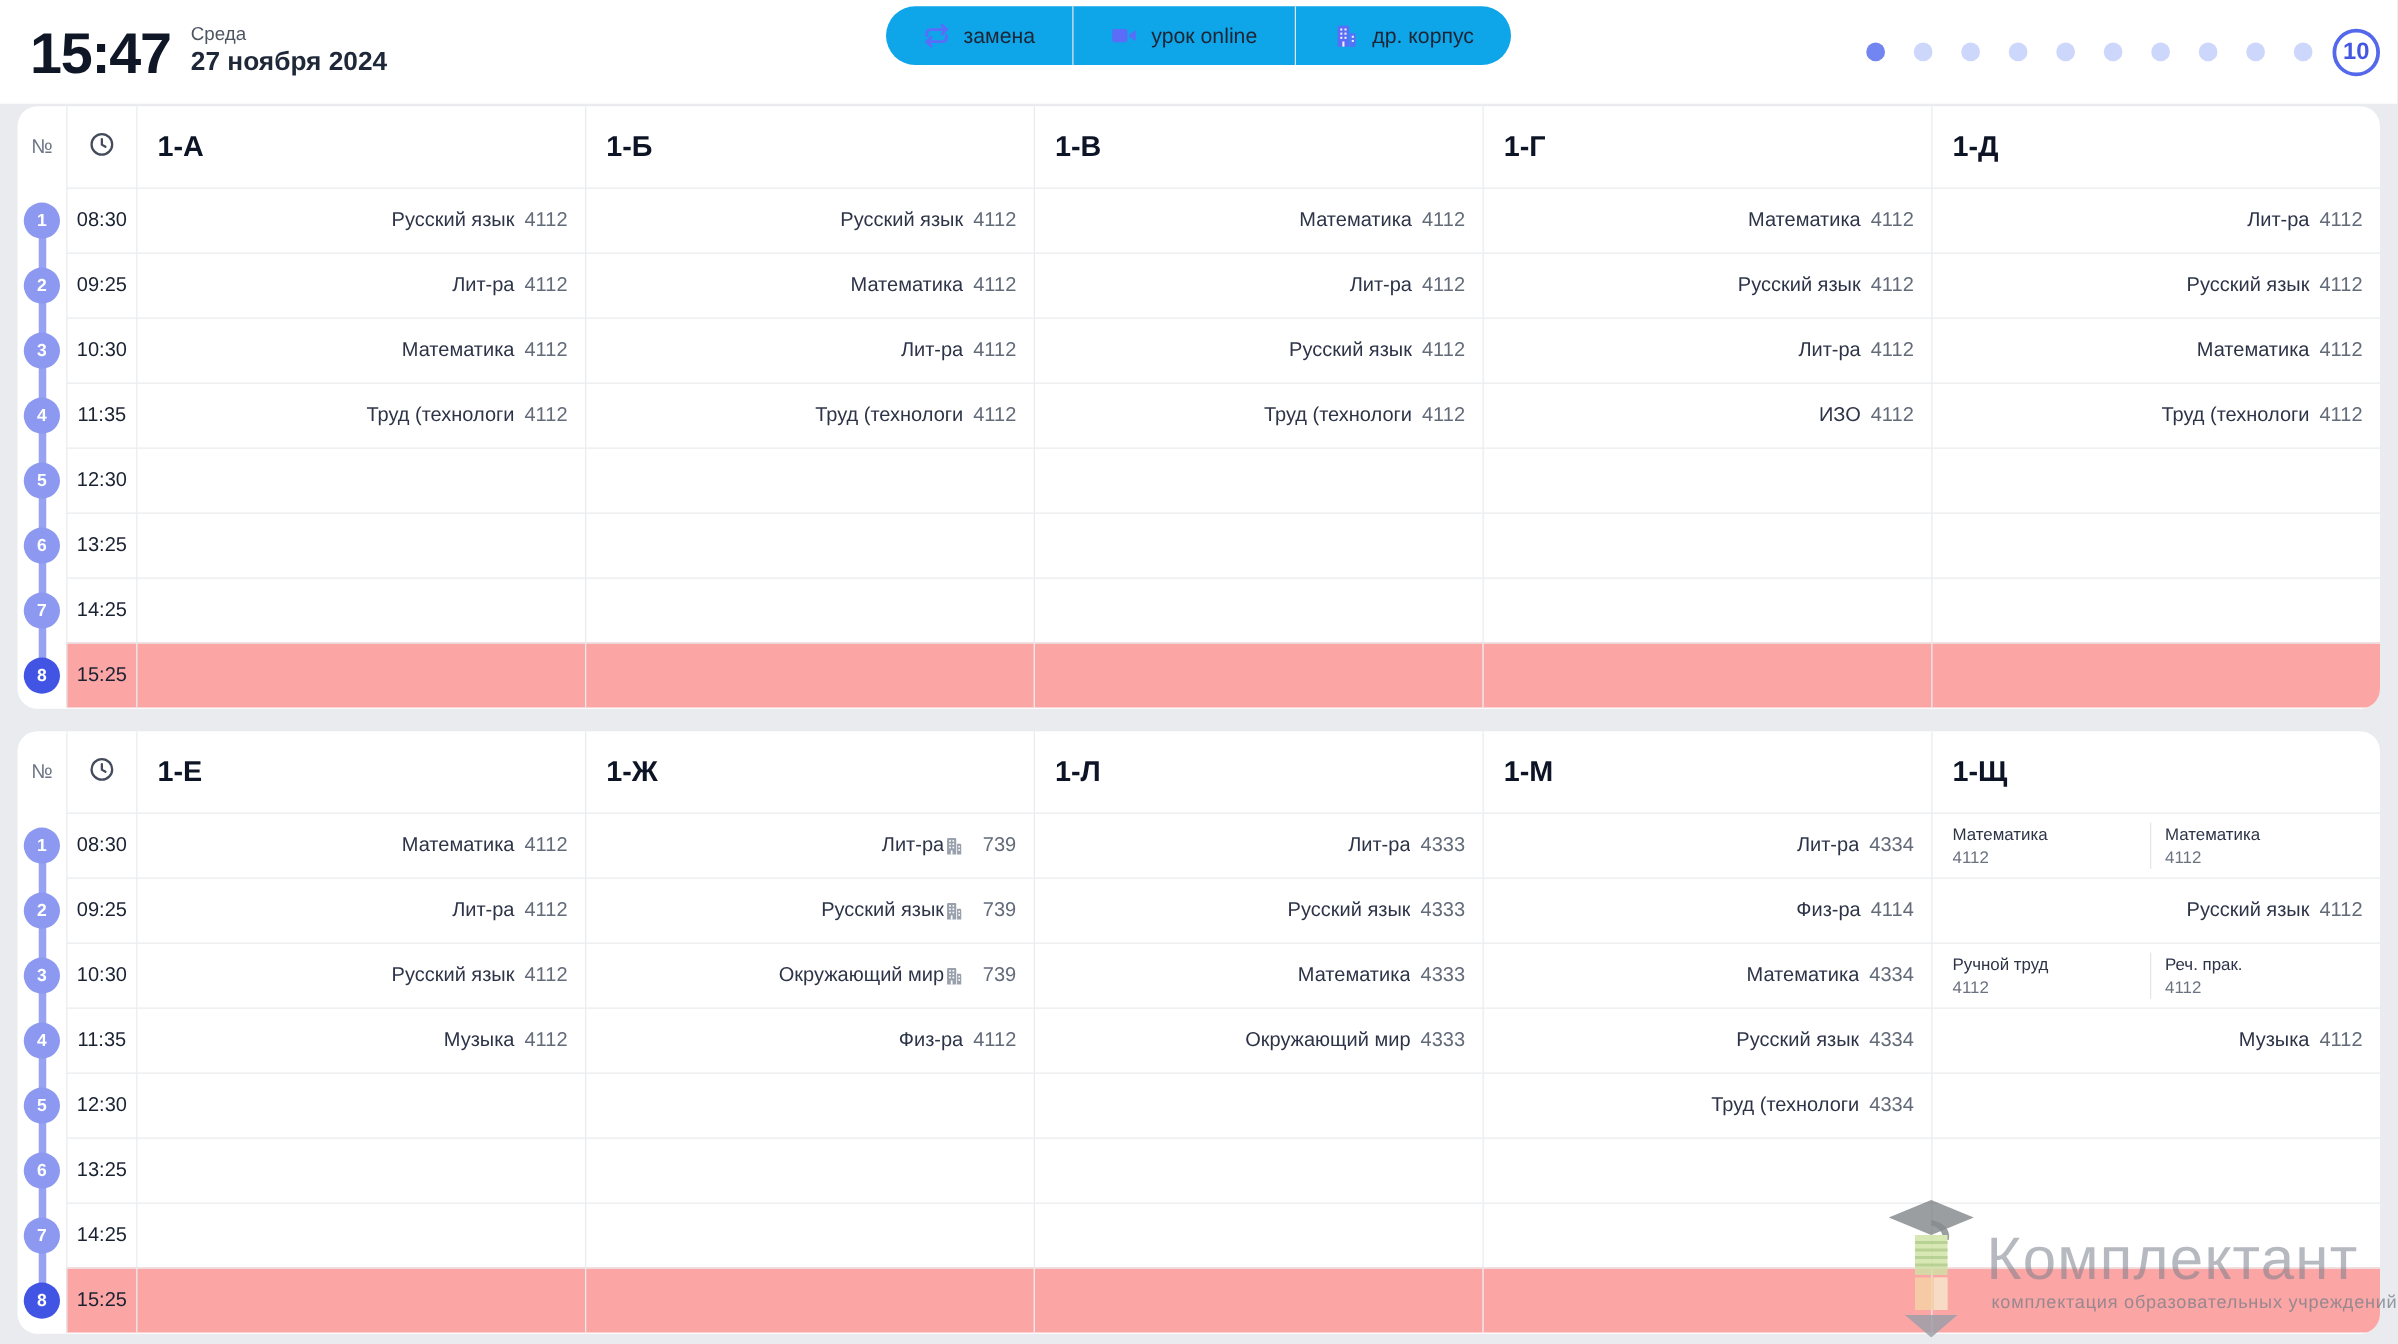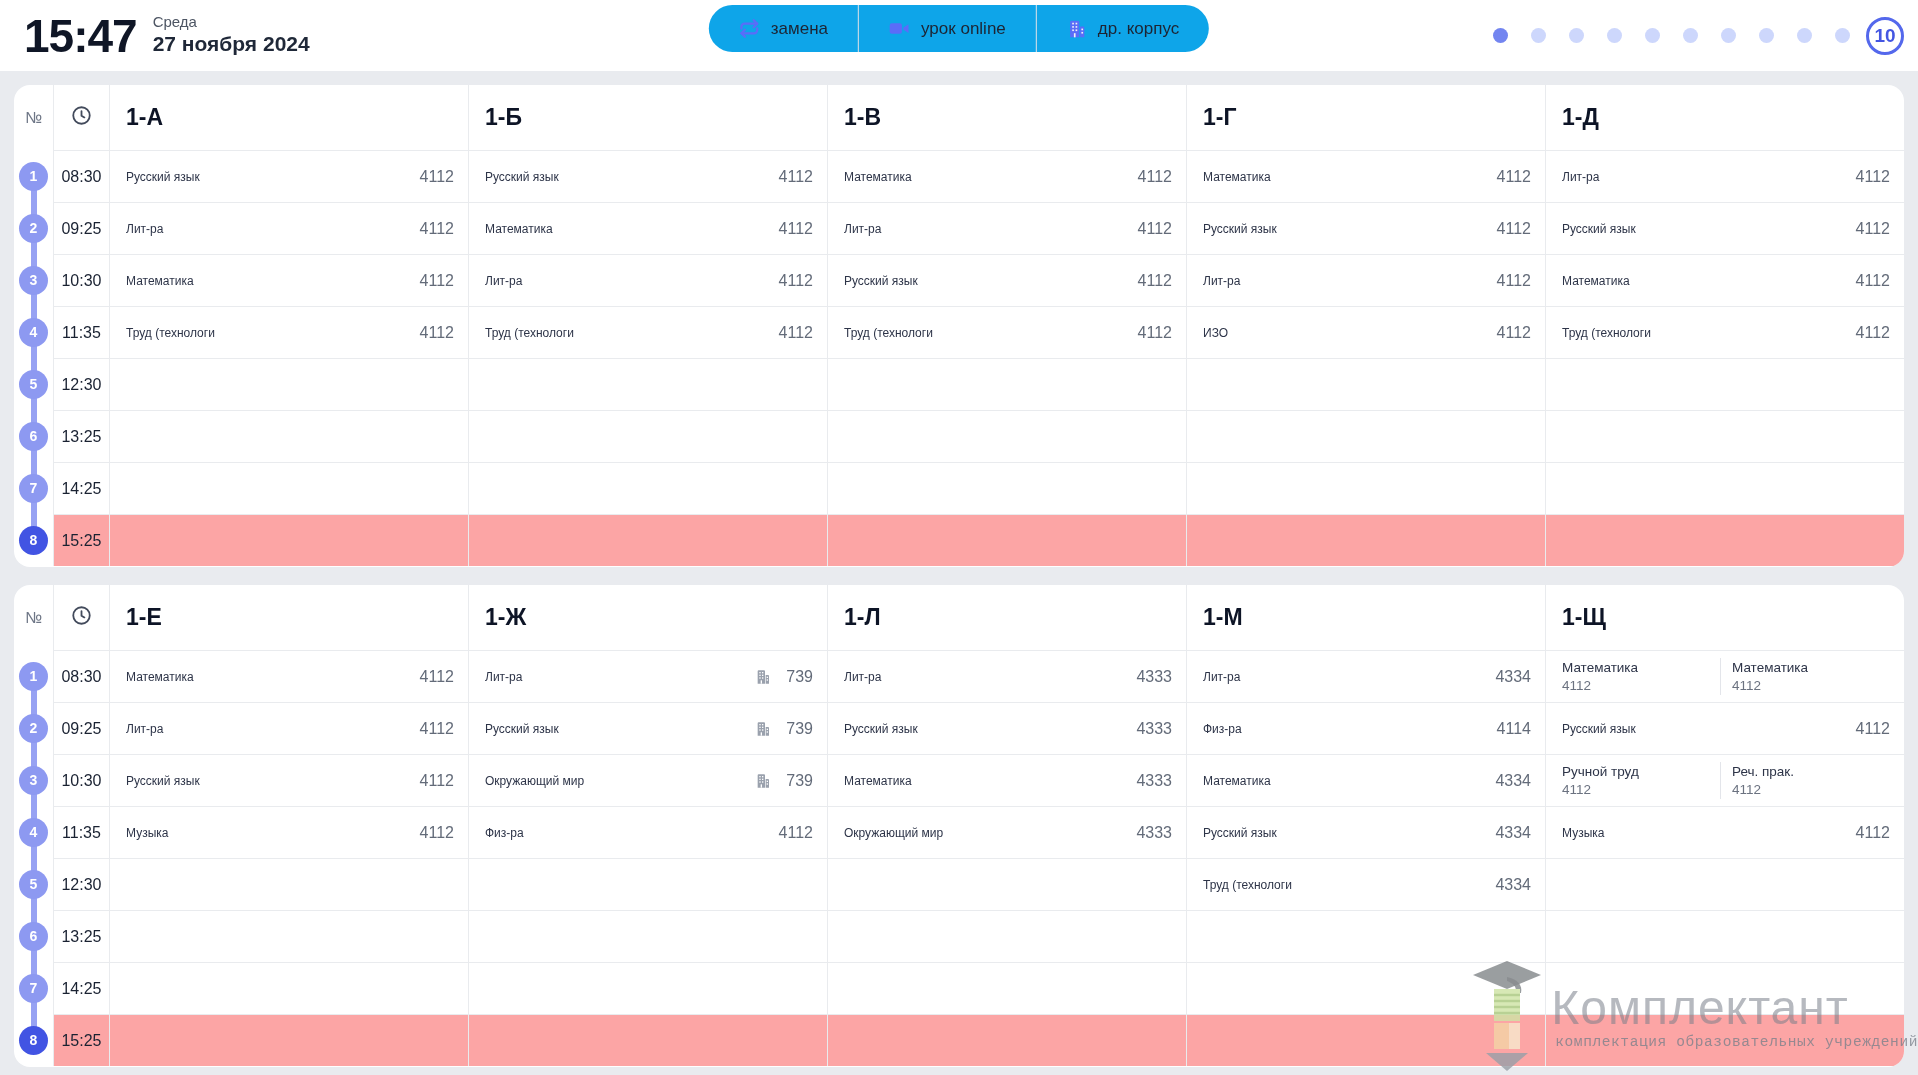--- a/index.html
+++ b/index.html
@@ -6,21 +6,21 @@
   html,body { width: 1918px; height: 1075px; }
   body {
     background: #e9ebef;
     font-family: "Liberation Sans", sans-serif;
     position: relative;
     overflow: hidden;
   }
 
   
   .topbar {
-    height: 71px; background: #ffffff;
+    height: 83px; background: #ffffff;
     display: flex; align-items: center; position: relative;
   }
   .clock-block { display: flex; align-items: center; gap: 16px; margin-left: 24px; }
   .clock-time {
     font-size: 46px; font-weight: 800; color: #0f1626;
     letter-spacing: -1px; line-height: 1;
   }
   .daydate { display: flex; flex-direction: column; justify-content: center; }
   .weekday { font-size: 15px; color: #4d5563; line-height: 1.2; }
   .date { font-size: 21px; color: #1f2838; font-weight: 600; line-height: 1.25; }
@@ -90,21 +90,21 @@
     display: flex; align-items: center; justify-content: center;
     font-size: 16px; color: #1a2232; font-weight: 500;
     border-left: 1px solid #e9ebee; border-top: 1px solid #e9ebee;
   }
   .lesson-cell {
     display: flex; align-items: center;
     padding: 0 14px 0 16px;
     border-left: 1px solid #e9ebee; border-top: 1px solid #e9ebee;
     overflow: hidden; white-space: nowrap;
   }
-  .subject { flex: 1; font-size: 12px; color: #2d3448; overflow: hidden; }
+  .subject { flex: 1; font-size: 16px; color: #2d3448; overflow: hidden; text-align: right; }
   .room { font-size: 16px; color: #636b79; margin-left: 8px; }
   .bld-icon { margin-right: 7px; display: flex; align-items: center; }
 
   .lesson-cell.split { padding: 7px 14px 7px 16px; align-items: stretch; }
   .part { flex: 1; display: flex; flex-direction: column; justify-content: center; min-width: 0; }
   .part + .part { border-left: 1px solid #e3e5ea; padding-left: 11px; }
   .part .p-subject { font-size: 13.5px; color: #2d3448; line-height: 1.3; }
   .part .p-room    { font-size: 13.5px; color: #6b7280; line-height: 1.3; }
 
   .hl { background: #fca5a5; }
@@ -114,21 +114,21 @@
     position: absolute; right: 0; bottom: 0; z-index: 6;
     display: flex; align-items: center; pointer-events: none;
   }
   .wm-text { display: flex; flex-direction: column; margin-left: 6px; padding-bottom: 2px; }
   .wm-title {
     font-size: 48px; font-weight: 500; letter-spacing: 1px;
     color: rgba(122, 128, 138, 0.55); line-height: 1;
   }
   .wm-tagline {
     font-size: 14.5px; letter-spacing: 0.6px;
-    color: rgba(122, 128, 138, 0.78); margin-top: 2px; padding-left: 4px; font-family: Liberation Mono, monospace;
+    color: rgba(122, 128, 138, 0.78); margin-top: 2px; padding-left: 4px;
   }
 </style>
 </head>
 <body>
 
 <div class="topbar">
   <div class="clock-block">
     <div class="clock-time">15:47</div>
     <div class="daydate">
       <div class="weekday">Среда</div>

